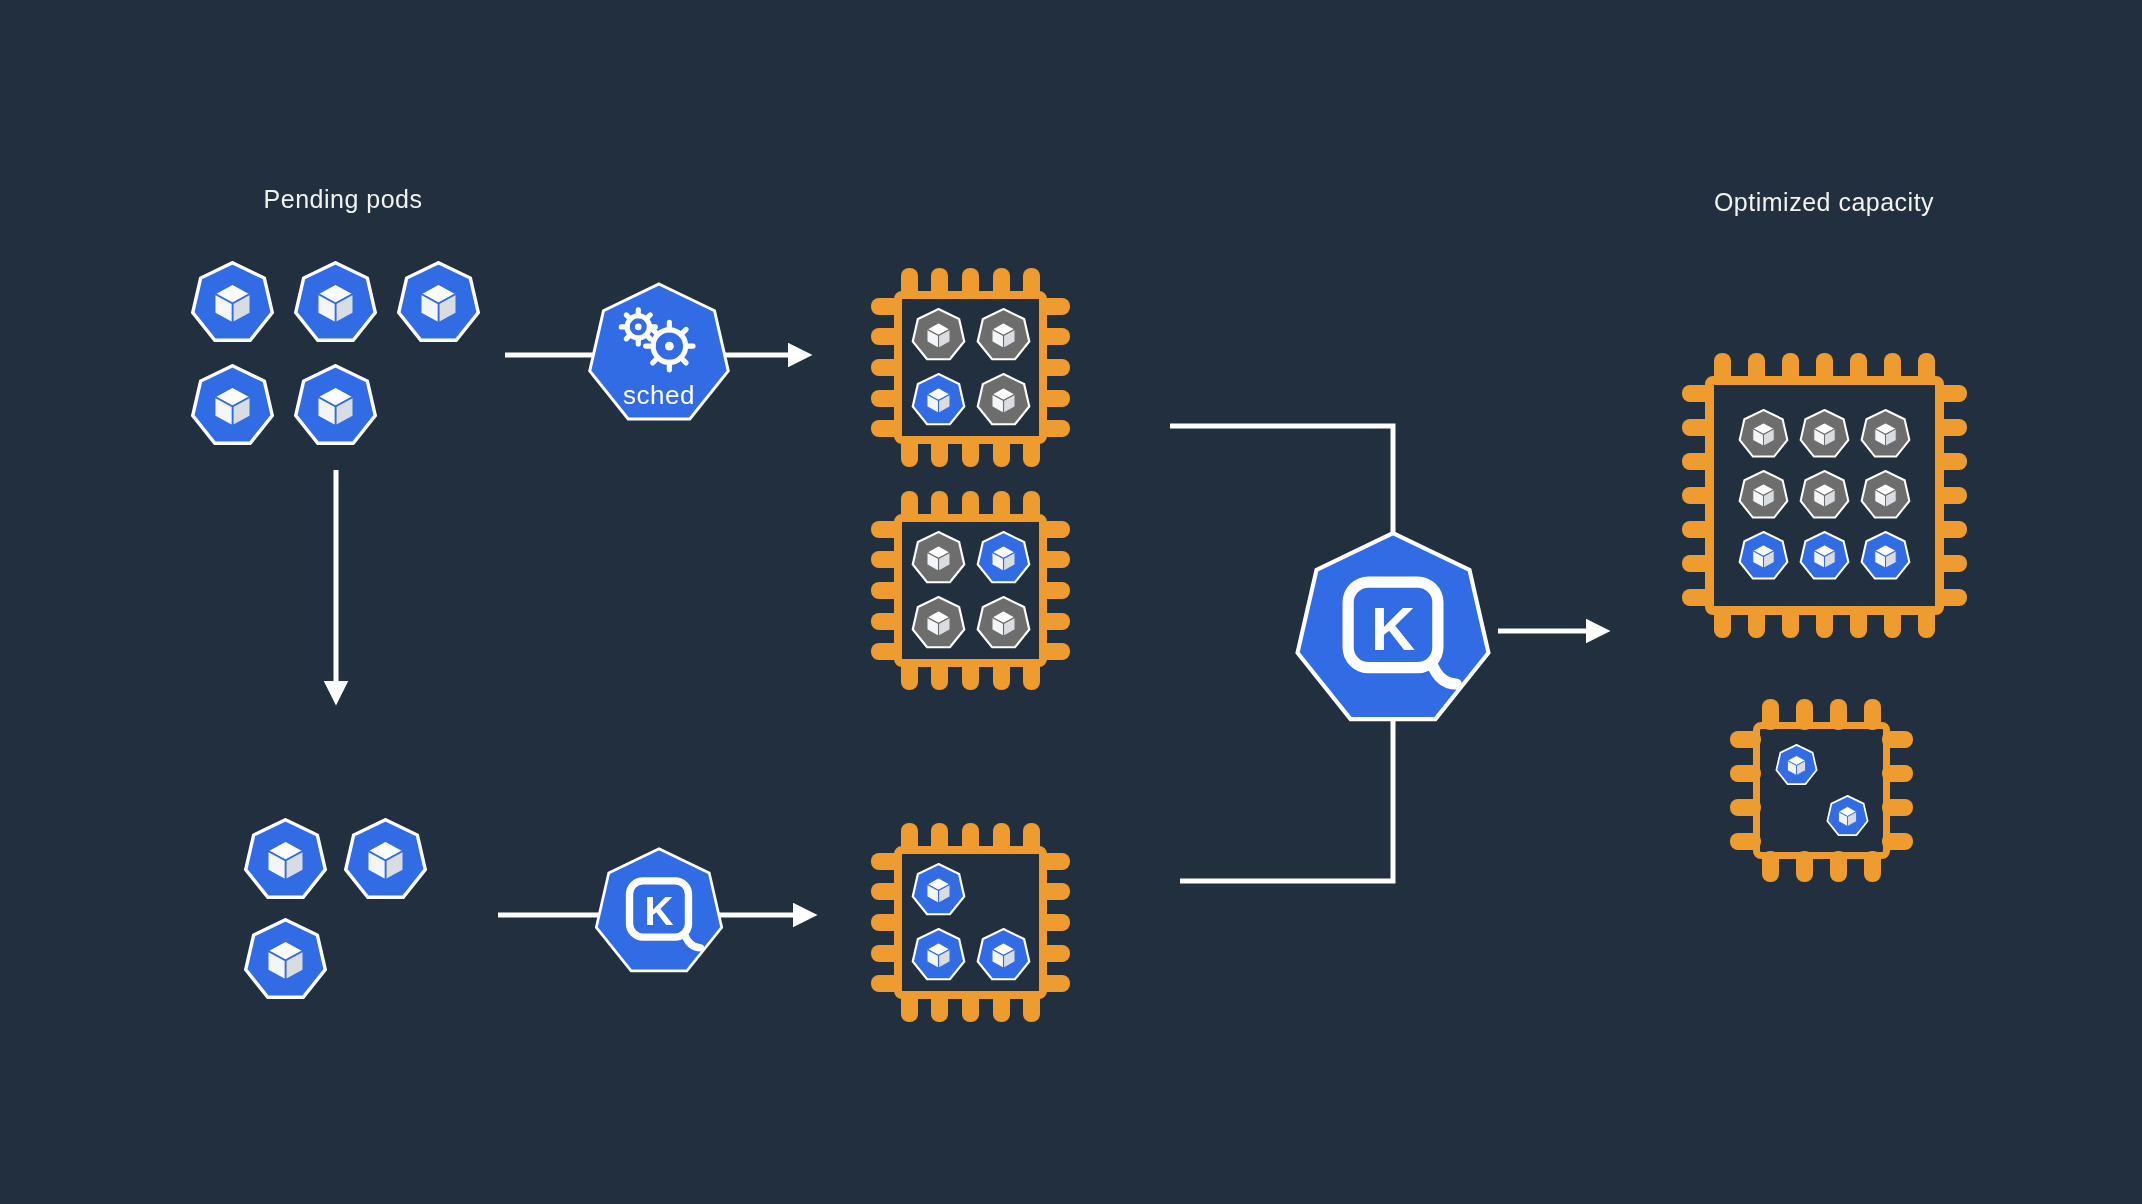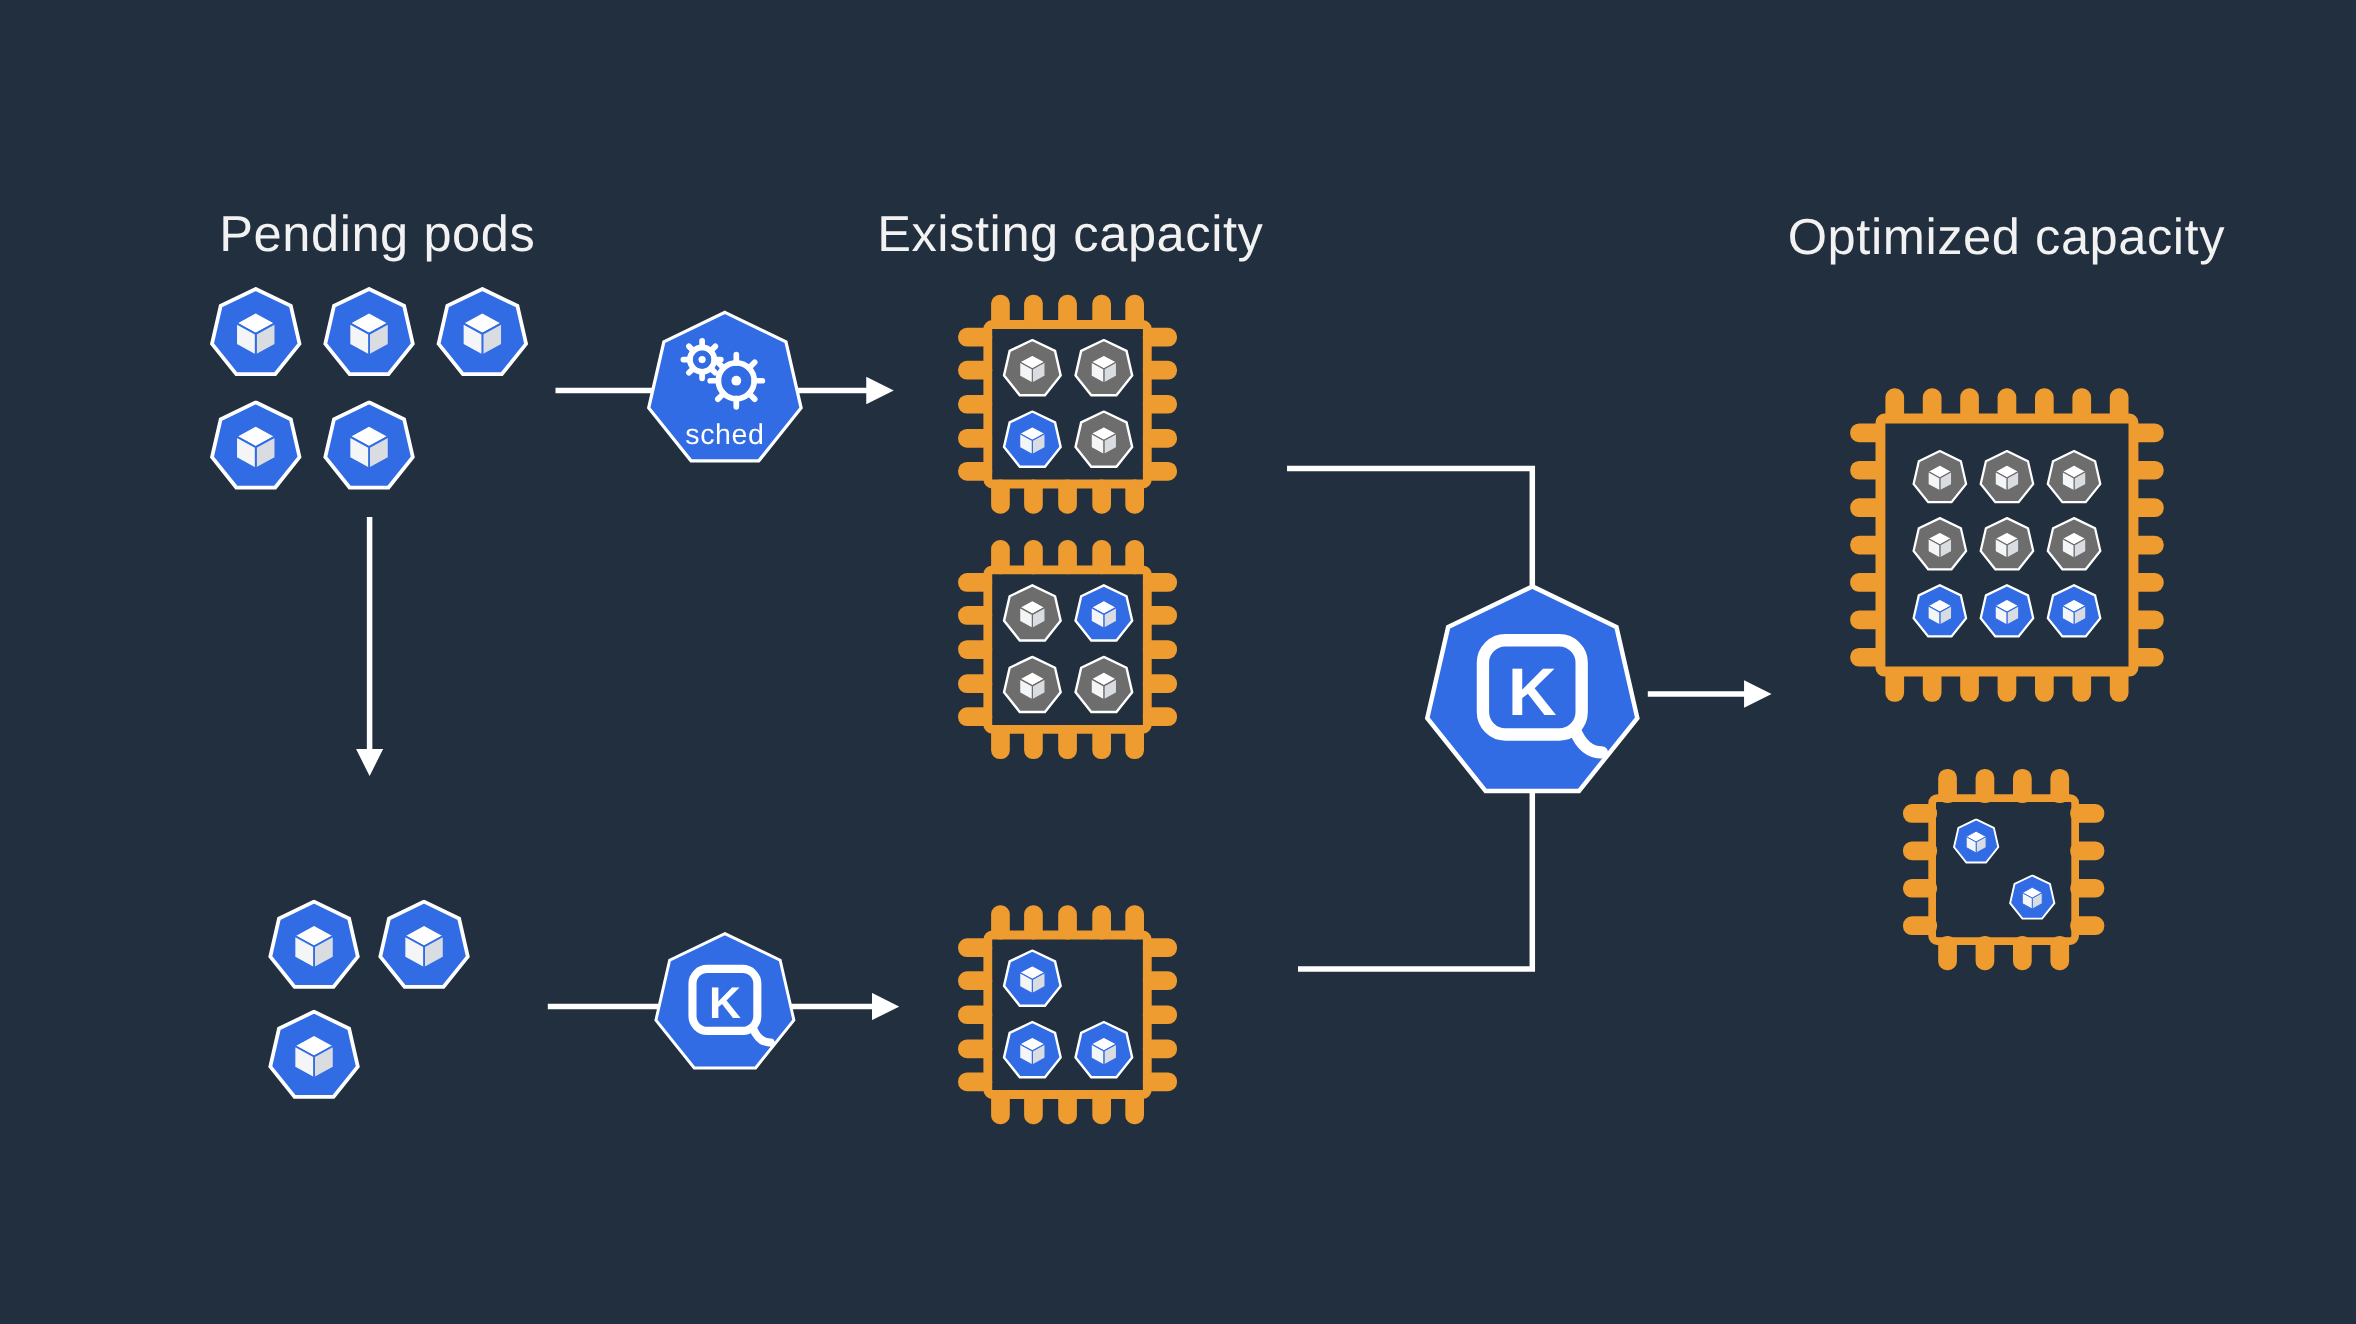--- a/index.html
+++ b/index.html
@@ -1,19 +1,19 @@
 <!DOCTYPE html>
 <html style="--blue: #326ce5; --orange: #ee9b2f; --gray: #6d6d6d; --line: #ffffff; --text: #f2f2f2;"><head>
 <meta charset="utf-8">
 <style>
   html,body{margin:0;padding:0;background:#212f3e;font-family:"Liberation Sans",sans-serif;}
   .canvas{position:relative;width:2142px;height:1204px;overflow:hidden;background:#212f3e;}
   .wires{position:absolute;left:0;top:0;width:2142px;height:1204px;z-index:1;}
   .label{position:absolute;transform:translateX(-50%);color:var(--text,#f2f2f2);
-         font-size:46px;letter-spacing:.5px;white-space:nowrap;z-index:3;}
+         font-size:25px;letter-spacing:.5px;white-space:nowrap;z-index:3;}
   .pod-group{position:absolute;display:grid;z-index:3;
              grid-template-columns:repeat(var(--cols,3),var(--pod,85px));
              grid-auto-rows:var(--pod,85px);gap:18px;}
   .pod{display:block;width:var(--pod,55px);height:var(--pod,55px);}
   .pod svg{display:block;width:100%;height:100%;}
   .pod.empty{visibility:hidden;}
   .node{position:absolute;z-index:4;}
   .node > svg{display:block;width:100%;height:100%;}
   .node-label{position:absolute;left:50%;bottom:12%;transform:translateX(-50%);
               color:#ffffff;font-size:26px;letter-spacing:.5px;}
@@ -36,21 +36,20 @@
       </marker>
     </defs>
     <path d="M505 355 H800" fill="none" stroke="#ffffff" stroke-width="5" marker-end="url(#ah)"></path>
     <path d="M336 470 V693" fill="none" stroke="#ffffff" stroke-width="5" marker-end="url(#ah)"></path>
     <path d="M498 915 H805" fill="none" stroke="#ffffff" stroke-width="5" marker-end="url(#ah)"></path>
     <path d="M1170 426 H1393 V881 H1180" fill="none" stroke="#ffffff" stroke-width="5"></path>
     <path d="M1498 631 H1598" fill="none" stroke="#ffffff" stroke-width="5" marker-end="url(#ah)"></path>
   </svg>
 
   <div class="label" style="left:343px;top:185px">Pending pods</div>
-  <div class="label" style="left:973px;top:185px">Existing capacity</div>
   <div class="label" style="left:1824px;top:188px">Optimized capacity</div>
 
   <div class="pod-group" style="left: 190px; top: 261px; --pod: 85px; --cols: 3;">
       <span class="pod">
         <svg viewBox="0 0 100 100">
           <polygon points="50,2 87.5,20.1 96.8,60.7 70.8,93.2 29.2,93.2 3.2,60.7 12.5,20.1" fill="#326ce5" stroke="#ffffff" stroke-width="4"></polygon>
           <g stroke="#326ce5" stroke-width="2" stroke-linejoin="round">
             <polygon points="50,27 71,38.5 50,50 29,38.5" fill="#ffffff"></polygon>
             <polygon points="50,50 71,38.5 71,61.5 50,73" fill="#d9dde2"></polygon>
             <polygon points="29,38.5 50,50 50,73 29,61.5" fill="#f4f5f7"></polygon>

